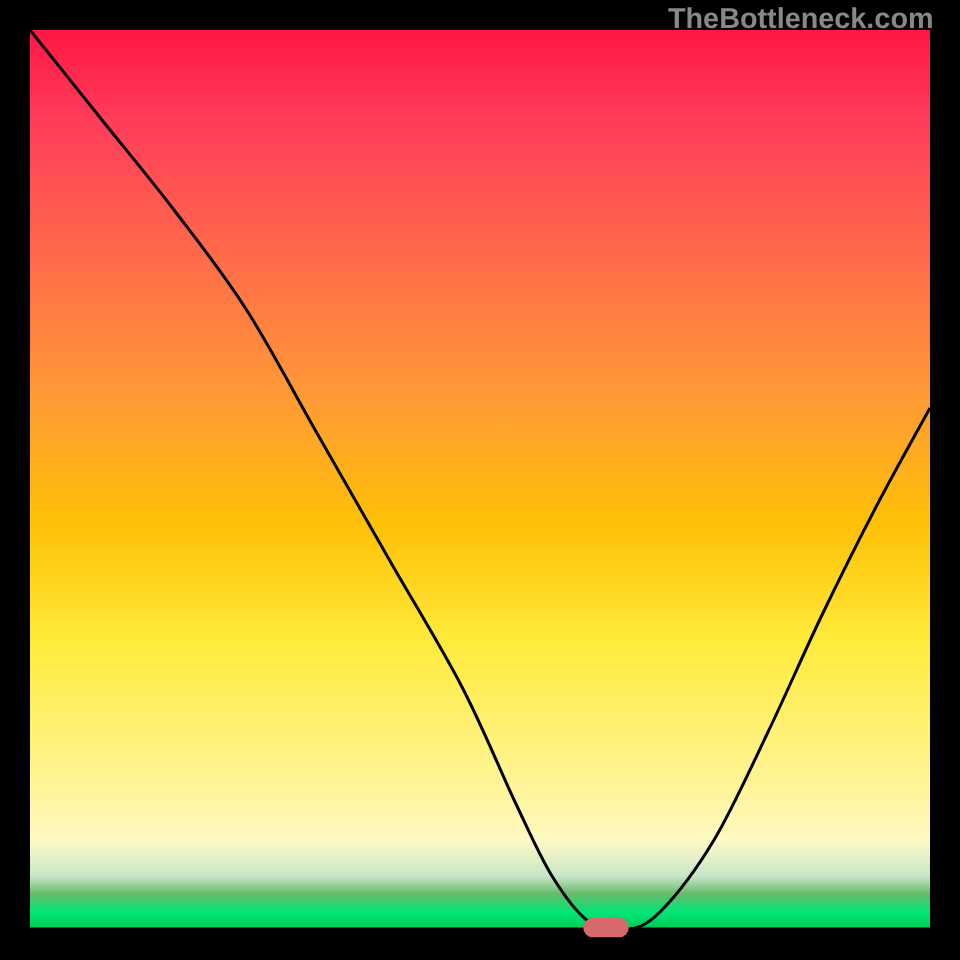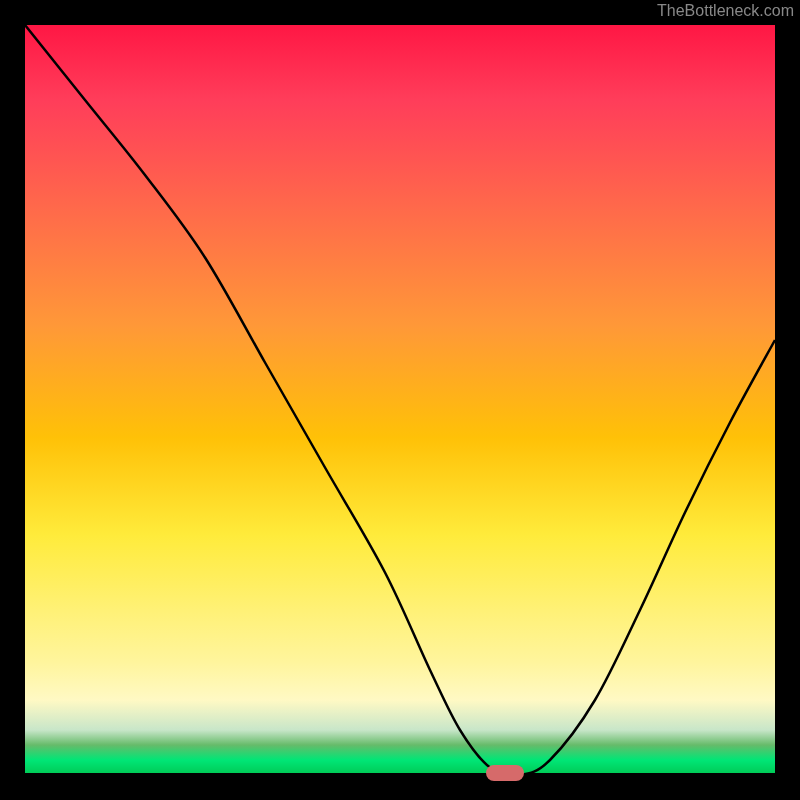--- a/index.html
+++ b/index.html
@@ -7,24 +7,24 @@
     padding: 0;
     width: 800px;
     height: 800px;
     background: #000;
     font-family: Arial, sans-serif;
     position: relative;
   }
   .watermark {
     position: absolute;
     top: 2px;
-    right: 6px;
+    right: 22px;
     color: #888;
-    font-size: 16px;
-    font-weight: 400;
+    font-size: 24px;
+    font-weight: 700;
     z-index: 10;
   }
   .chart-area {
     position: absolute;
     left: 25px;
     top: 25px;
     width: 750px;
     height: 750px;
   }
   .gradient-bg {

